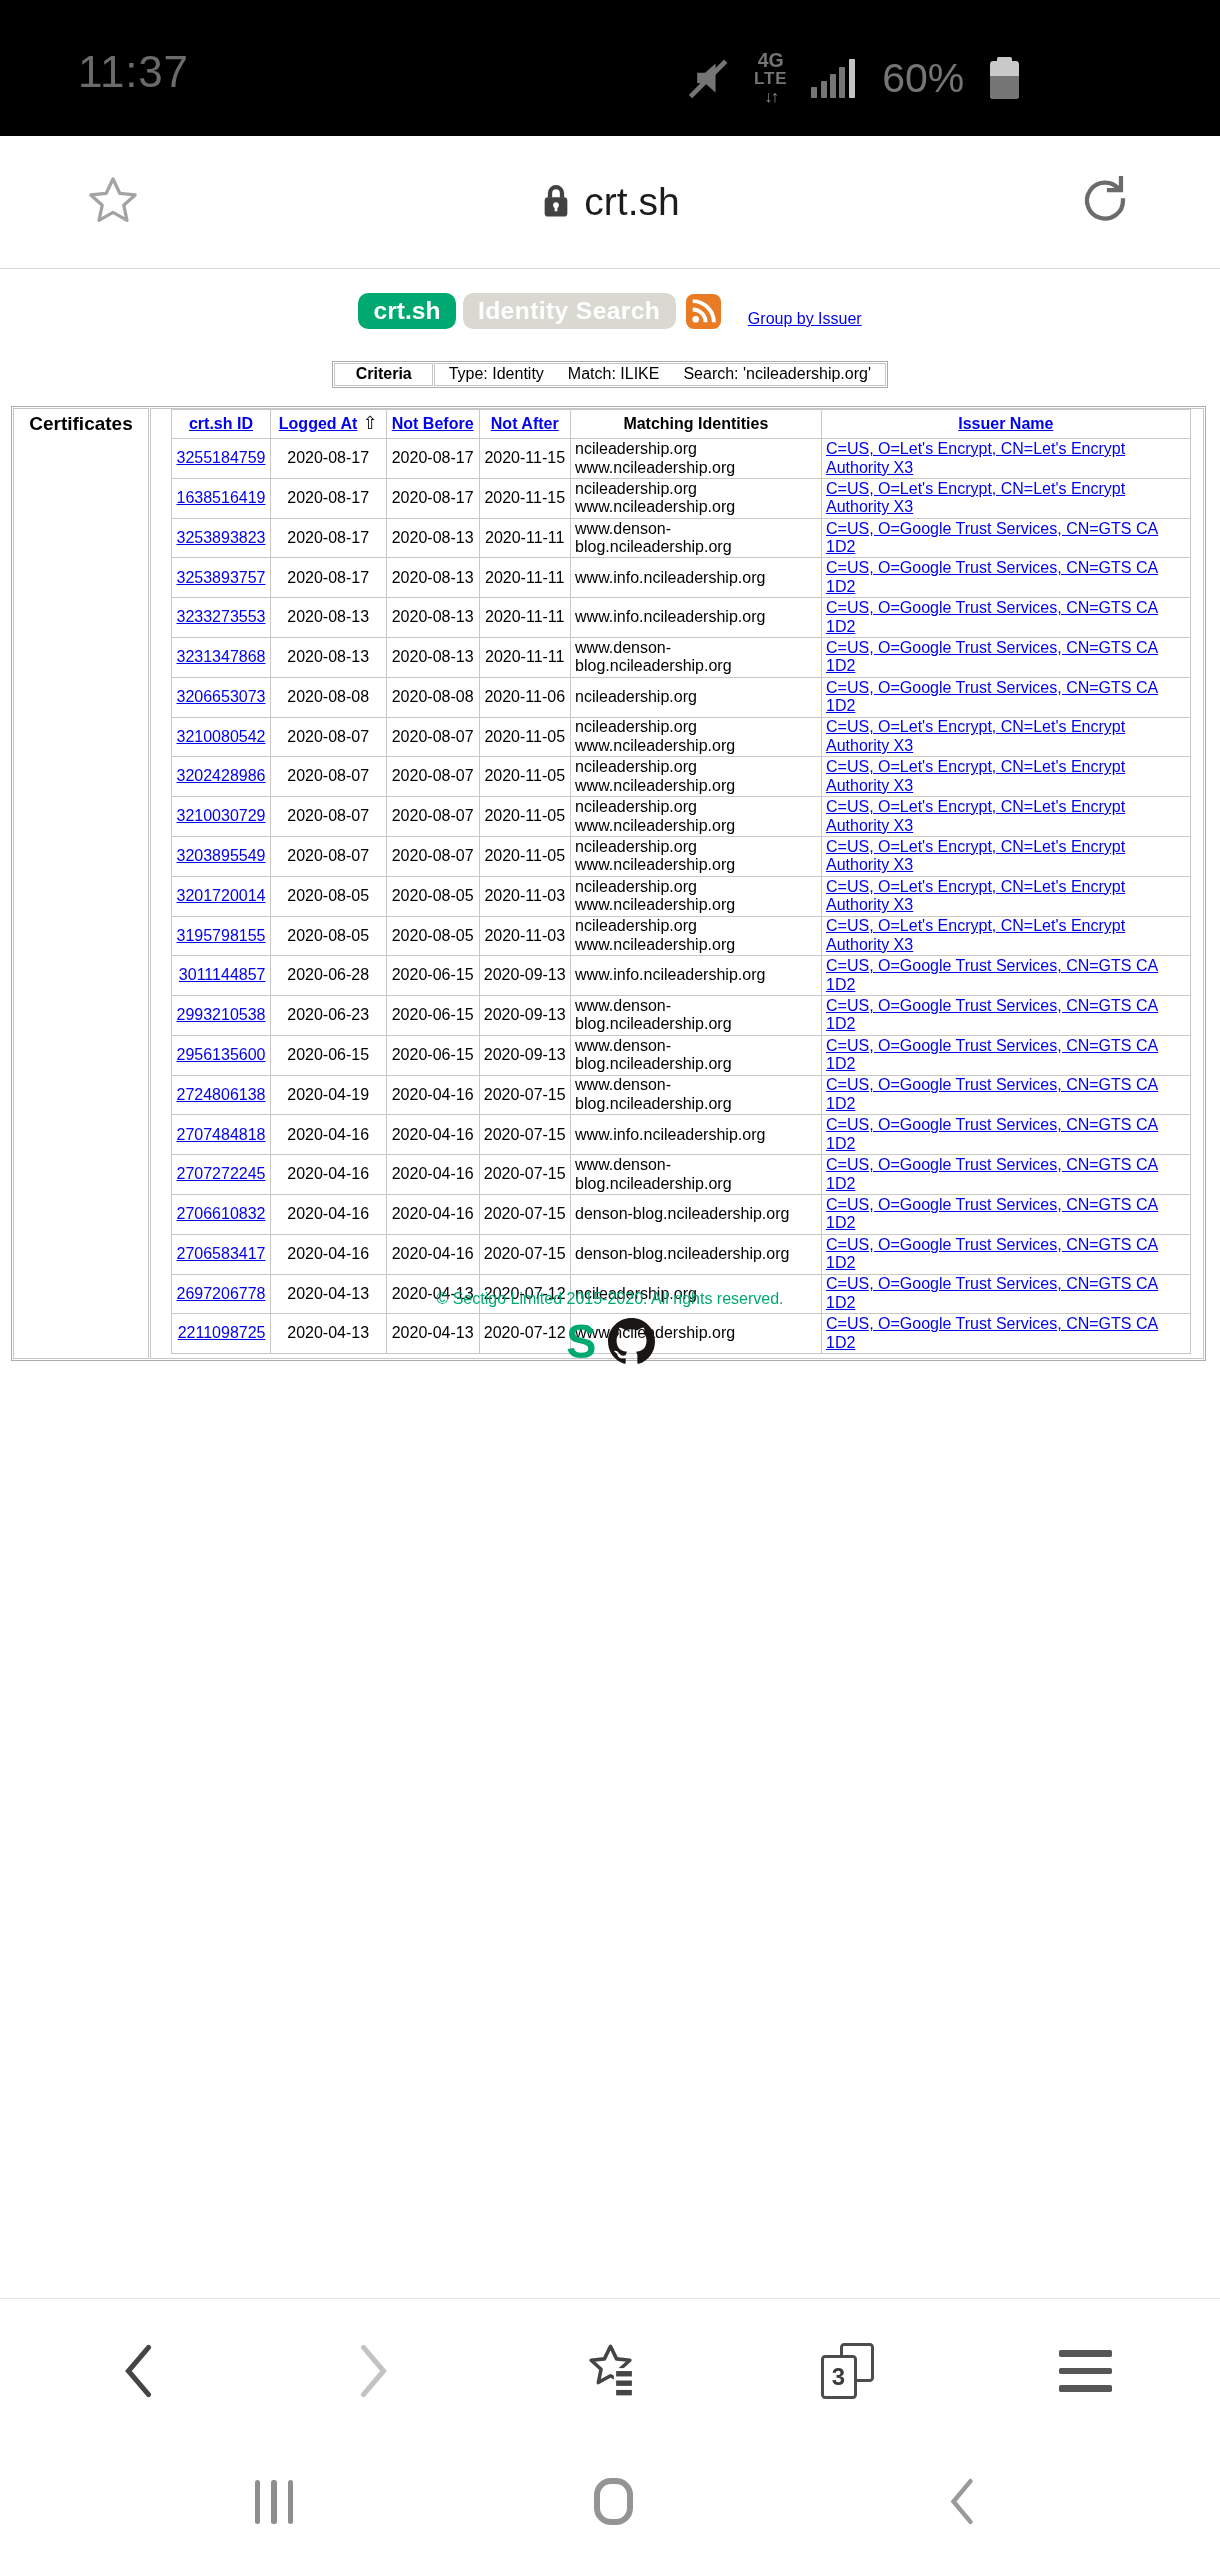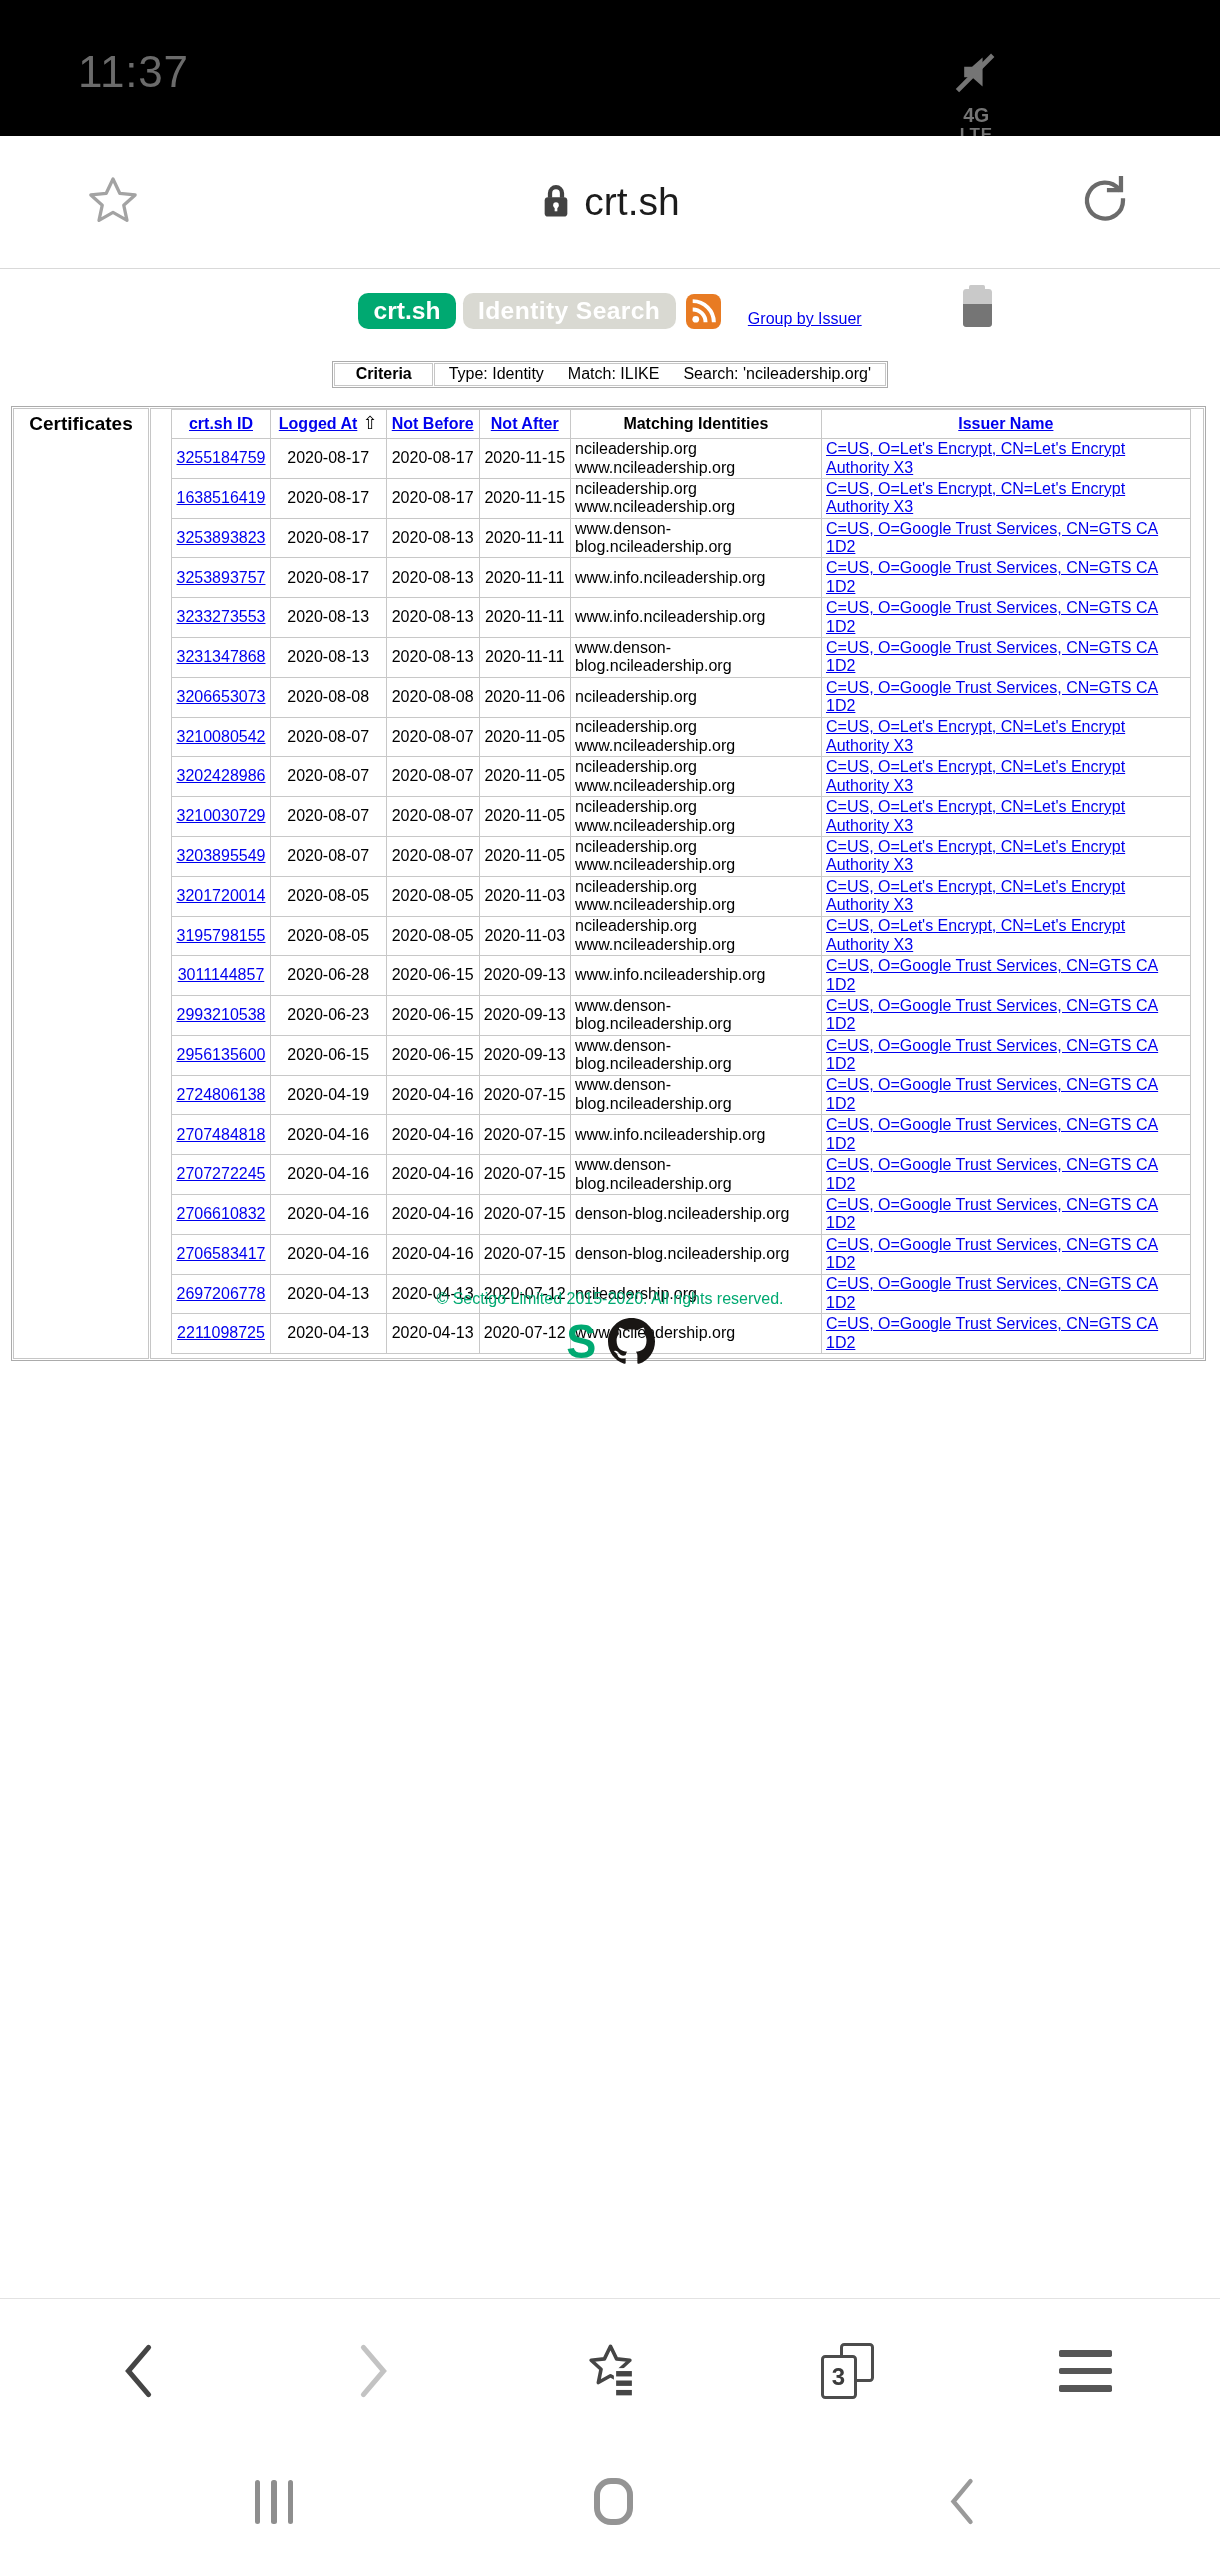--- a/index.html
+++ b/index.html
@@ -2,21 +2,21 @@
 <html style="font-size:13.6px"><head>
 <meta charset="utf-8">
 <style>
   * { margin:0; padding:0; box-sizing:border-box; }
   html,body { width:1220px; height:2576px; background:#fff;
     font-family:"Liberation Sans", sans-serif; color:#000; position:relative; overflow:hidden; }
 
   
   .status-bar { position:absolute; top:0; left:0; width:1220px; height:136px; background:#000000; }
   .status-time { position:absolute; left:78px; top:47px; font-size:44px; color:#6b6b6b; letter-spacing:0.8px; }
-  .status-icons { position:absolute; right:201px; top:51px; height:54px; display:flex; align-items:center; gap:13px;flex-direction:column; }
+  .status-icons { position:absolute; right:201px; top:51px; height:54px; display:flex; align-items:center; gap:24px; }
   .mute-icon svg { display:block; }
   .net-ind { display:flex; flex-direction:column; align-items:center; line-height:1; color:#757575; }
   .net-4g { font-size:19.5px; font-weight:bold; }
   .net-lte { font-size:17px; font-weight:bold; letter-spacing:0.8px; }
   .net-arrows { font-size:16px; margin-top:1.7px; color:#8d8d8d; letter-spacing:-1.7px; }
   .signal-icon { display:flex; align-items:flex-end; gap:3.4px; height:39px; }
   .signal-icon i { display:block; width:6px; background:#757575; border-radius:0.8px; }
   .signal-icon i:nth-child(1){height:10.2px} .signal-icon i:nth-child(2){height:17px}
   .signal-icon i:nth-child(3){height:24px} .signal-icon i:nth-child(4){height:31px}
   .signal-icon i:nth-child(5){height:39px; background:#c4c4c4;}
@@ -52,21 +52,21 @@
   .certs-outer > tbody > tr > th { border:0.8px solid #c6c6c6; vertical-align:top; width:136px;
       font-size:19px; font-weight:bold; padding:3.4px 6.8px 3.4px 6.8px; text-align:center;margin-top:46px; }
   .certs-outer > tbody > tr > td { border:0.8px solid #c6c6c6; vertical-align:top; padding:0 12px 3.4px 20.3px; }
 
   .certs-inner { border-collapse:collapse; }
   .certs-inner th, .certs-inner td { border:0.8px solid #c8c8c8; font-size:16px; line-height:18.6px; }
   .certs-inner th { font-weight:bold; padding:4.2px 5.1px; text-align:center; white-space:nowrap; }
   .certs-inner td { padding:0.8px 4.2px; }
   .col-id{width:96px} .col-logged{width:116px} .col-nb{width:90px} .col-na{width:89px}
   .col-ident{width:251px} .col-issuer{width:369px}
-  .c-id { text-align:center; }
+  .c-id { text-align:right; }
   .c-logged, .c-nb, .c-na { text-align:center; white-space:nowrap; }
   .c-ident { text-align:left; white-space:pre-line; word-break:break-word; }
   .c-issuer { text-align:left; }
   a.blue-link { color:#0000ee; text-decoration:underline; }
   .sort-arrow { color:#000; text-decoration:none; font-weight:normal; font-size:18px; margin-left:5.1px; }
 
   
   .footer { position:absolute; top:1290px; left:0; width:1220px; text-align:center; }
   .footer-text { font-size:16px; color:#00a971; }
   .footer-icons { margin-top:10.2px; display:flex; justify-content:center; align-items:center; gap:10.2px; }

